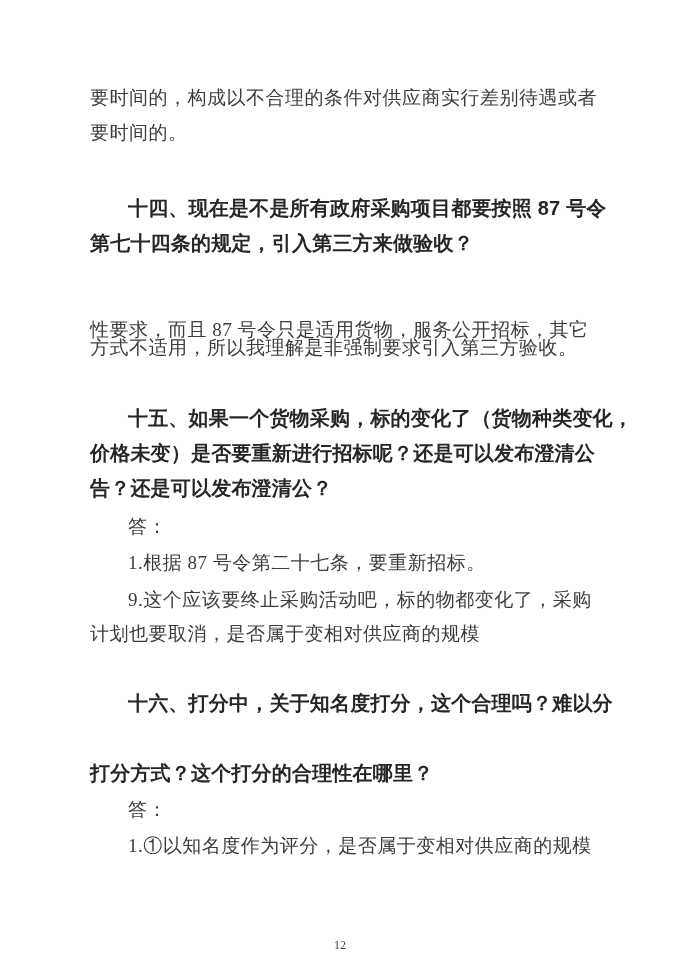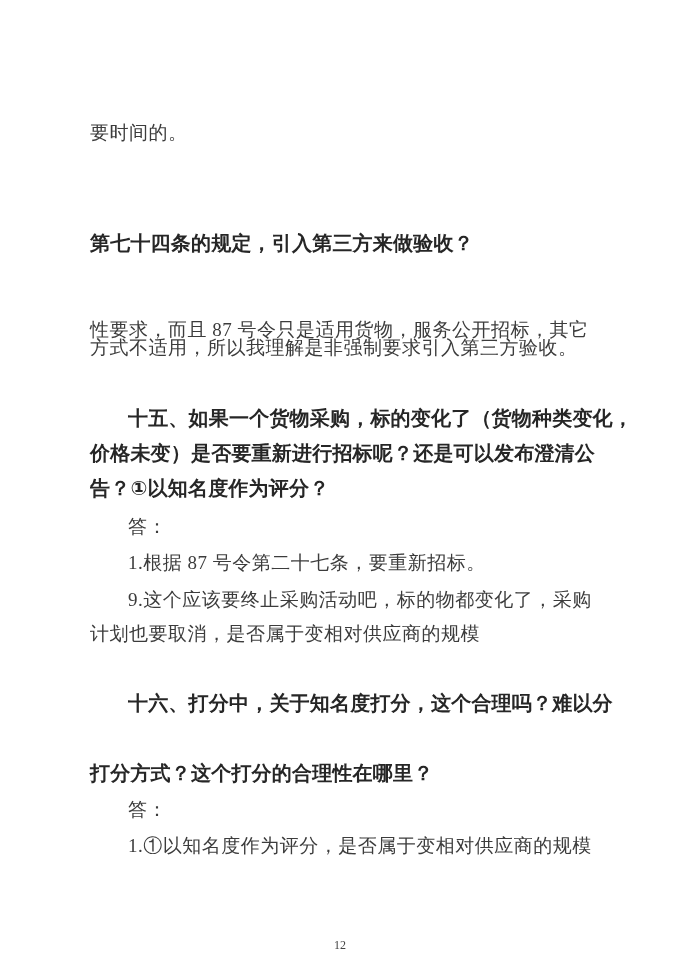--- a/index.html
+++ b/index.html
@@ -44,29 +44,31 @@
     font-size: 12px;
     color: #444444;
     font-family: "Liberation Serif", "DejaVu Serif", serif;
   }
 </style>
 </head>
 <body>
 
 <div class="page">
 
+  <div class="line" style="top:86px">要时间的，构成以不合理的条件对供应商实行差别待遇或者</div>
   <div class="line" style="top:121px">要时间的。</div>
 
+  <div class="line q indent" style="top:197px">十四、现在是不是所有政府采购项目都要按照 87 号令</div>
   <div class="line q" style="top:232px">第七十四条的规定，引入第三方来做验收？</div>
   <div class="line" style="top:318px">性要求，而且 87 号令只是适用货物，服务公开招标，其它</div>
   <div class="line" style="top:336px">方式不适用，所以我理解是非强制要求引入第三方验收。</div>
 
   <div class="line q" style="top:442px">价格未变）是否要重新进行招标呢？还是可以发布澄清公</div>
   <div class="line q indent" style="top:407px">十五、如果一个货物采购，标的变化了（货物种类变化，</div>
-  <div class="line q" style="top:477px">告？①以知名度作为评分？</div>
+  <div class="line q" style="top:477px">告？还是可以发布澄清公？</div>
   <div class="line indent" style="top:515px">答：</div>
   <div class="line indent" style="top:551px">1.根据 87 号令第二十七条，要重新招标。</div>
   <div class="line indent" style="top:588px">9.这个应该要终止采购活动吧，标的物都变化了，采购</div>
   <div class="line" style="top:622px">计划也要取消，是否属于变相对供应商的规模</div>
 
   <div class="line q indent" style="top:692px">十六、打分中，关于知名度打分，这个合理吗？难以分</div>
   <div class="line q" style="top:762px">打分方式？这个打分的合理性在哪里？</div>
   <div class="line indent" style="top:798px">答：</div>
   <div class="line indent" style="top:834px">1.①以知名度作为评分，是否属于变相对供应商的规模</div>
 

